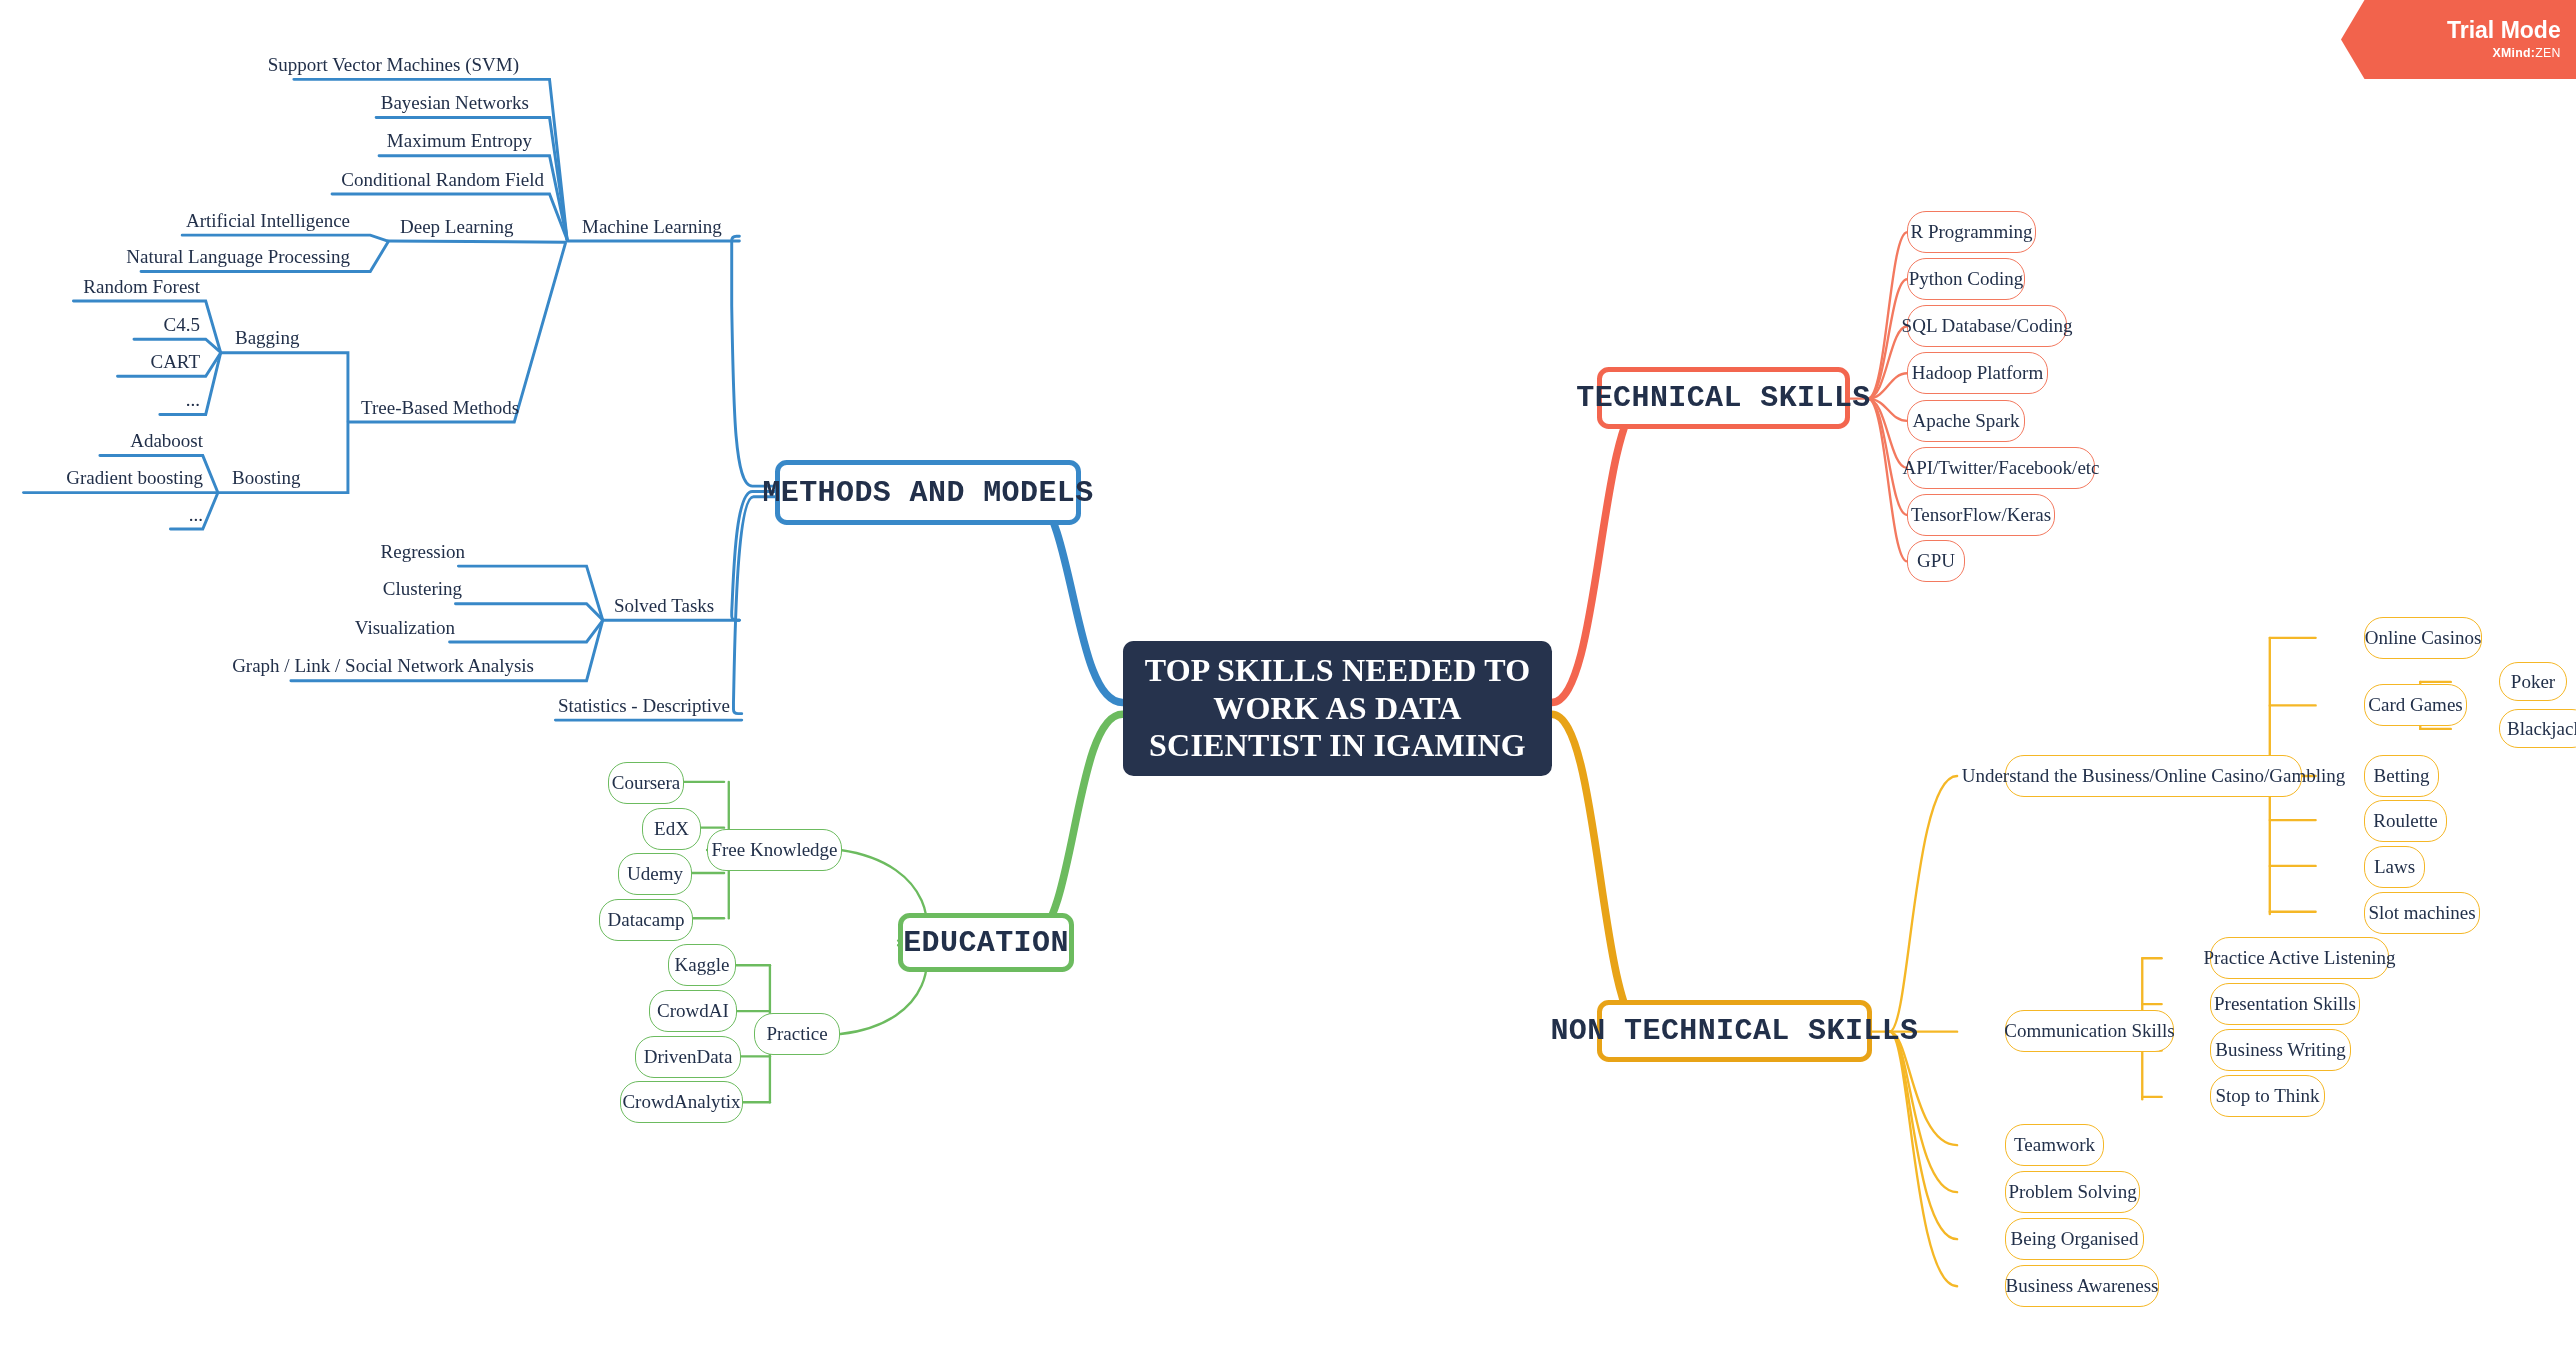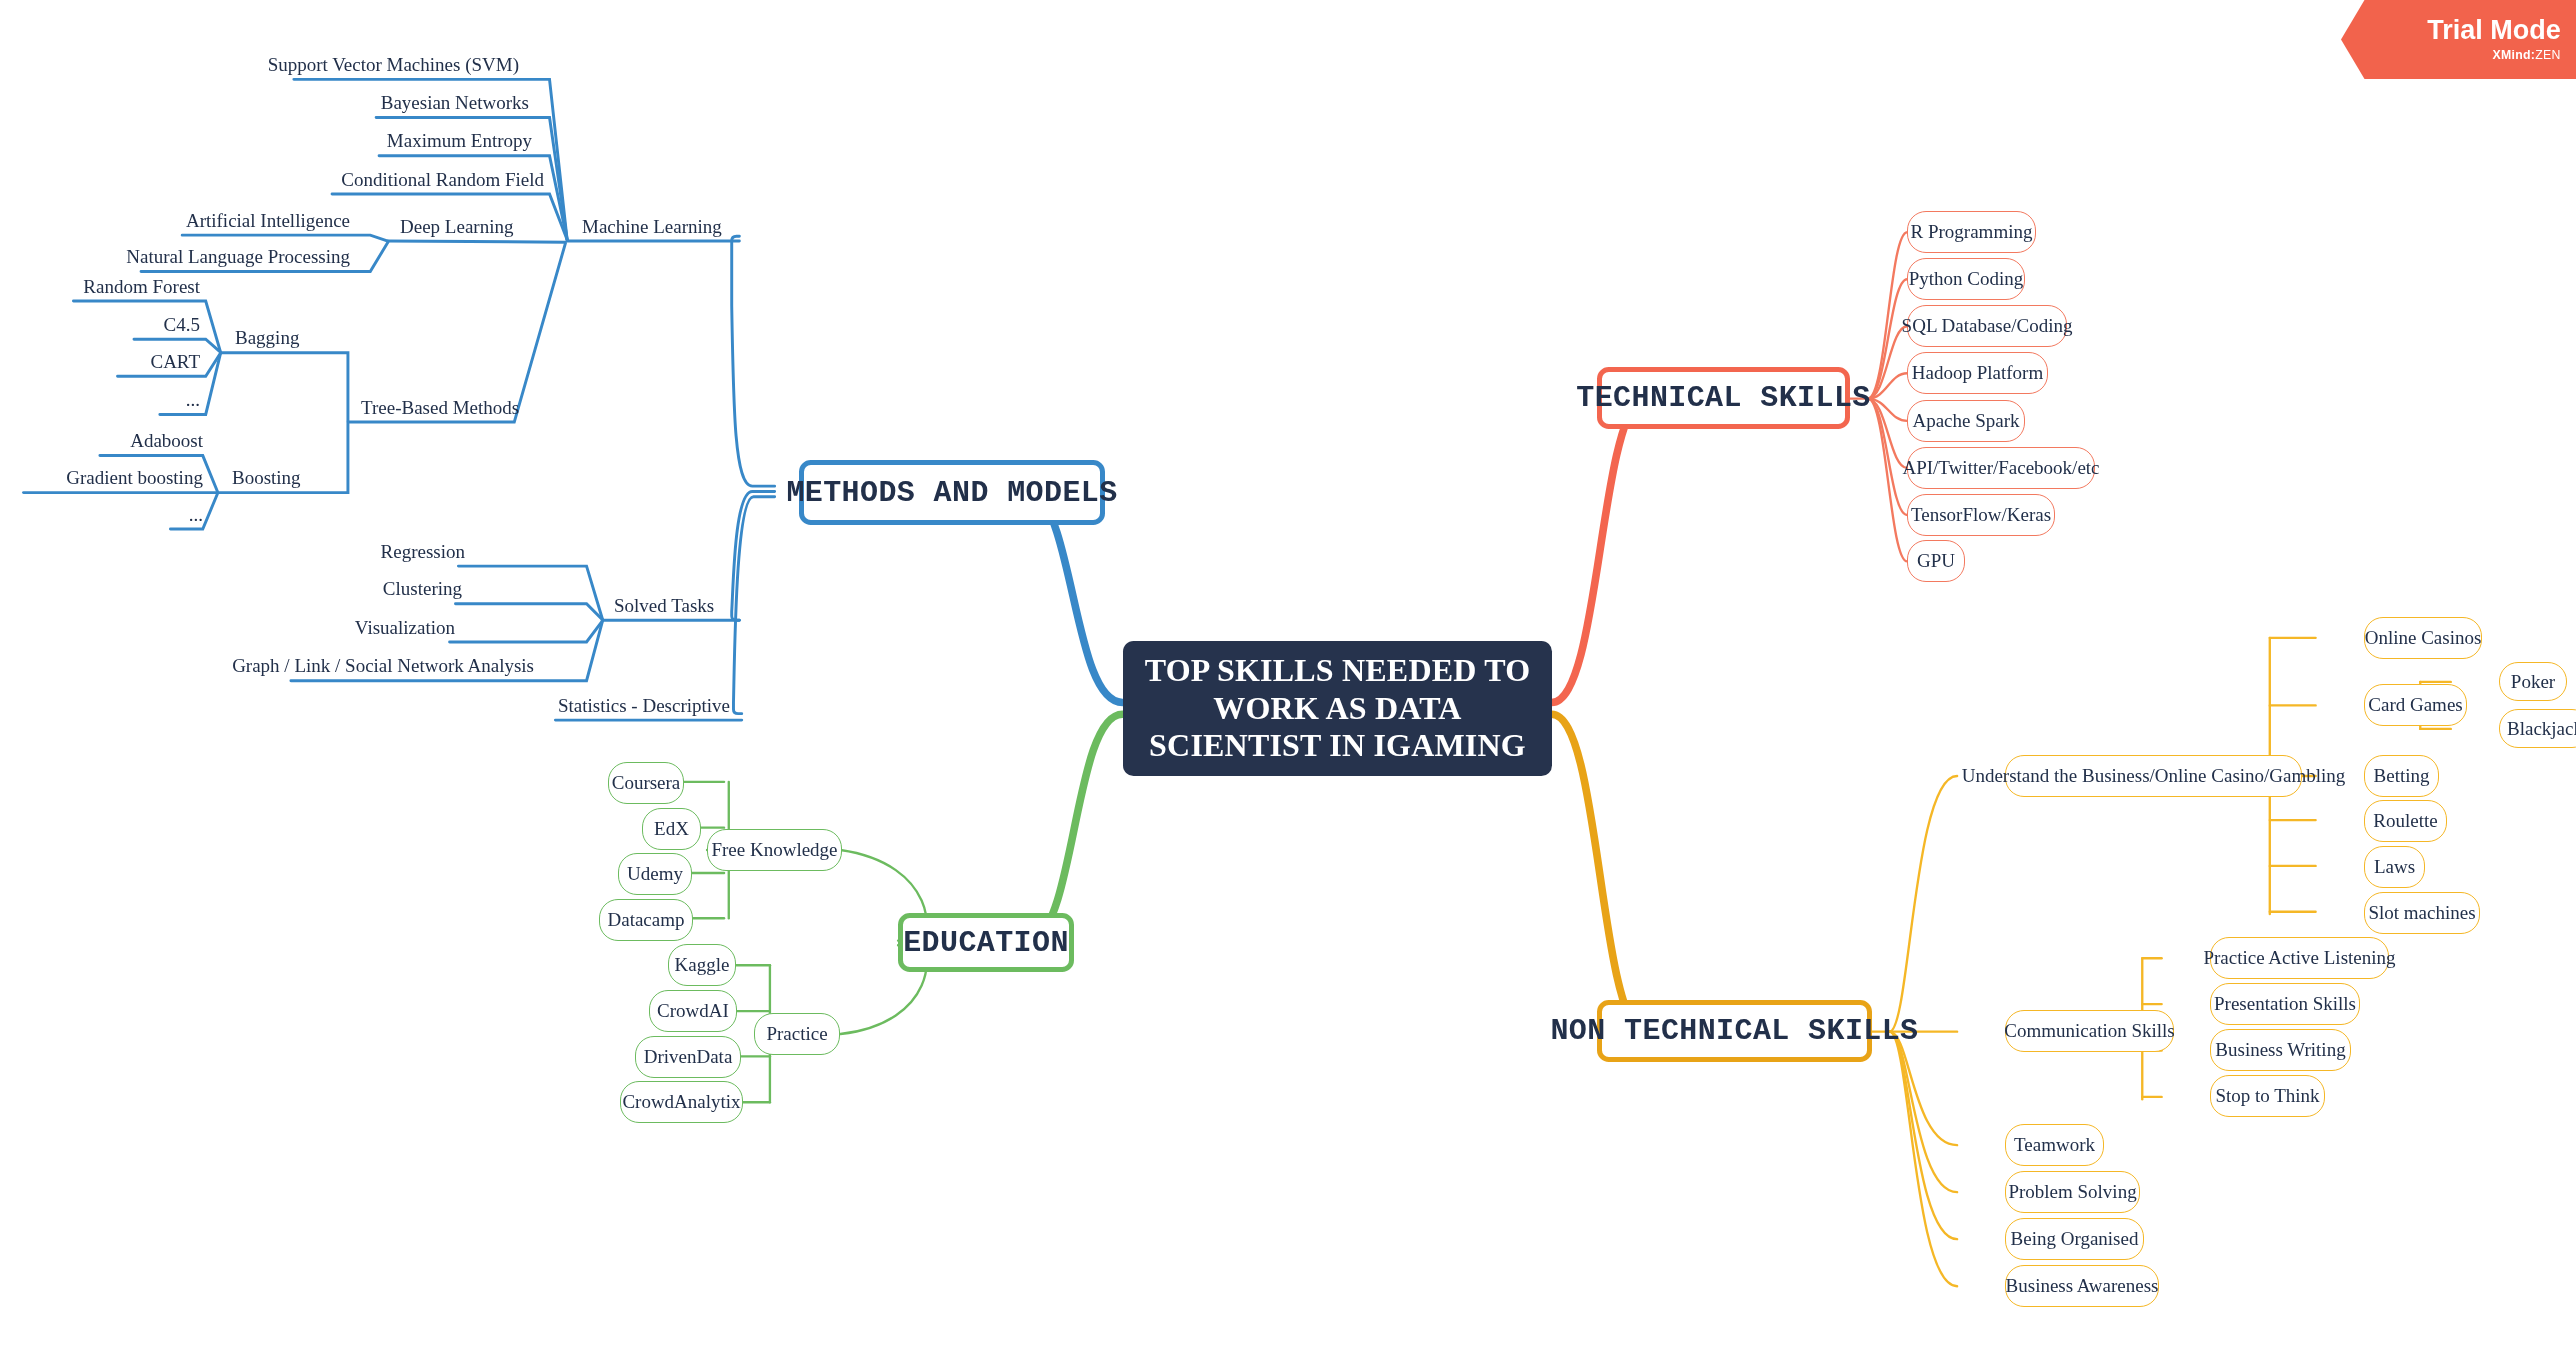--- a/index.html
+++ b/index.html
@@ -12,21 +12,21 @@
         justify-content:center;white-space:nowrap;color:#22304a;}
 
   
   .root{background:#26334d;color:#fff;border-radius:10.6px;
         font-weight:bold;font-size:32px;line-height:1.18;text-align:center;
         letter-spacing:0.2px;padding:5.9px 10.6px;flex-direction:column;}
 
   
   .main{background:#fff;border-radius:11.8px;font-weight:bold;font-size:30px;
         letter-spacing:0.4px;border:5.3px solid #000;font-family:Liberation Mono, monospace;}
-  .main.blue{border-color:#3888c8;margin-left:24px;}
+  .main.blue{border-color:#3888c8;}
   .main.green{border-color:#6cbb5f;}
   .main.red{border-color:#f3664f;}
   .main.orange{border-color:#e8a317;}
 
   
   .box{background:#fff;border-radius:19px;border:1.8px solid #888;font-size:19px;padding:0 9.4px;}
   .box.green{border-color:#6cbb5f;}
   .box.red{border-color:#f3795f;}
   .box.orange{border-color:#f5b726;margin-left:48px;}
 
@@ -35,21 +35,21 @@
          justify-content:flex-start;align-items:flex-end;padding:0;}
   .plain.r{justify-content:flex-end;}
 
   
   #trial{position:absolute;right:0;top:0;width:235px;height:79px;
          background:#f2634c;color:#fff;
          clip-path:polygon(10% 0, 100% 0, 100% 100%, 10% 100%, 0 50%);
          display:flex;flex-direction:column;align-items:flex-end;
          justify-content:center;padding-right:15.3px;box-sizing:border-box;
          font-family:"Liberation Sans","DejaVu Sans",sans-serif;}
-  #trial .t1{font-size:27px;font-weight:bold;line-height:1;}
+  #trial .t1{font-size:23px;font-weight:bold;line-height:1;}
   #trial .t2{font-size:12.3px;font-weight:bold;margin-top:4.7px;letter-spacing:0.3px;}
   #trial .t2 .zen{font-weight:normal;}
 </style>
 </head>
 <body>
 
 <div id="canvas">
 
   <svg class="links" viewBox="0 0 4383 2305" preserveAspectRatio="none">
     <g fill="none" stroke-linecap="round">

